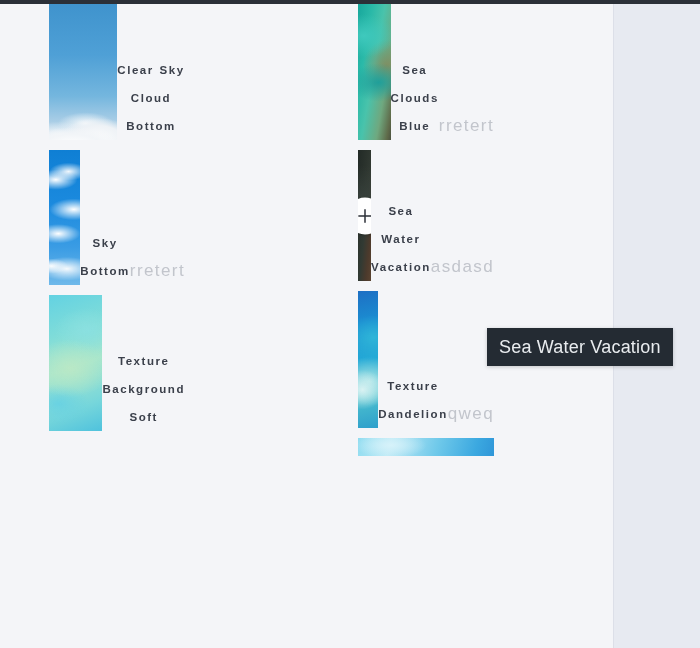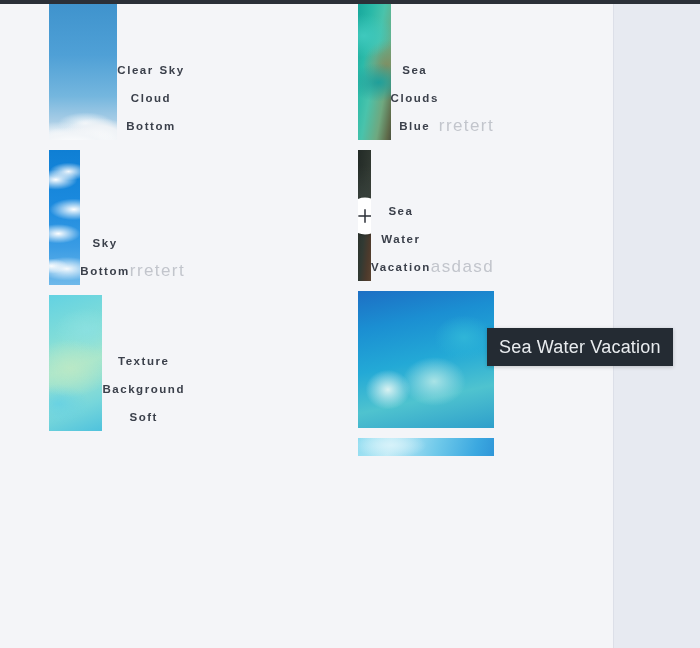--- a/index.html
+++ b/index.html
@@ -266,20 +266,22 @@
             </div>
           </div>
           <div class="card-title">Sea Water Vacation</div>
           <div class="card-subtitle">asdasd</div>
         </div>
 
         <div class="card">
           <div class="thumb" style="height:137px;">
             <div class="tex-dand"></div>
           </div>
+          <div class="card-title">Texture Dandelion</div>
+          <div class="card-subtitle">qweq</div>
         </div>
 
         <div class="card">
           <div class="thumb" style="height:18px;">
             <div class="tex-light"></div>
           </div>
         </div>
 
       </div>
 

